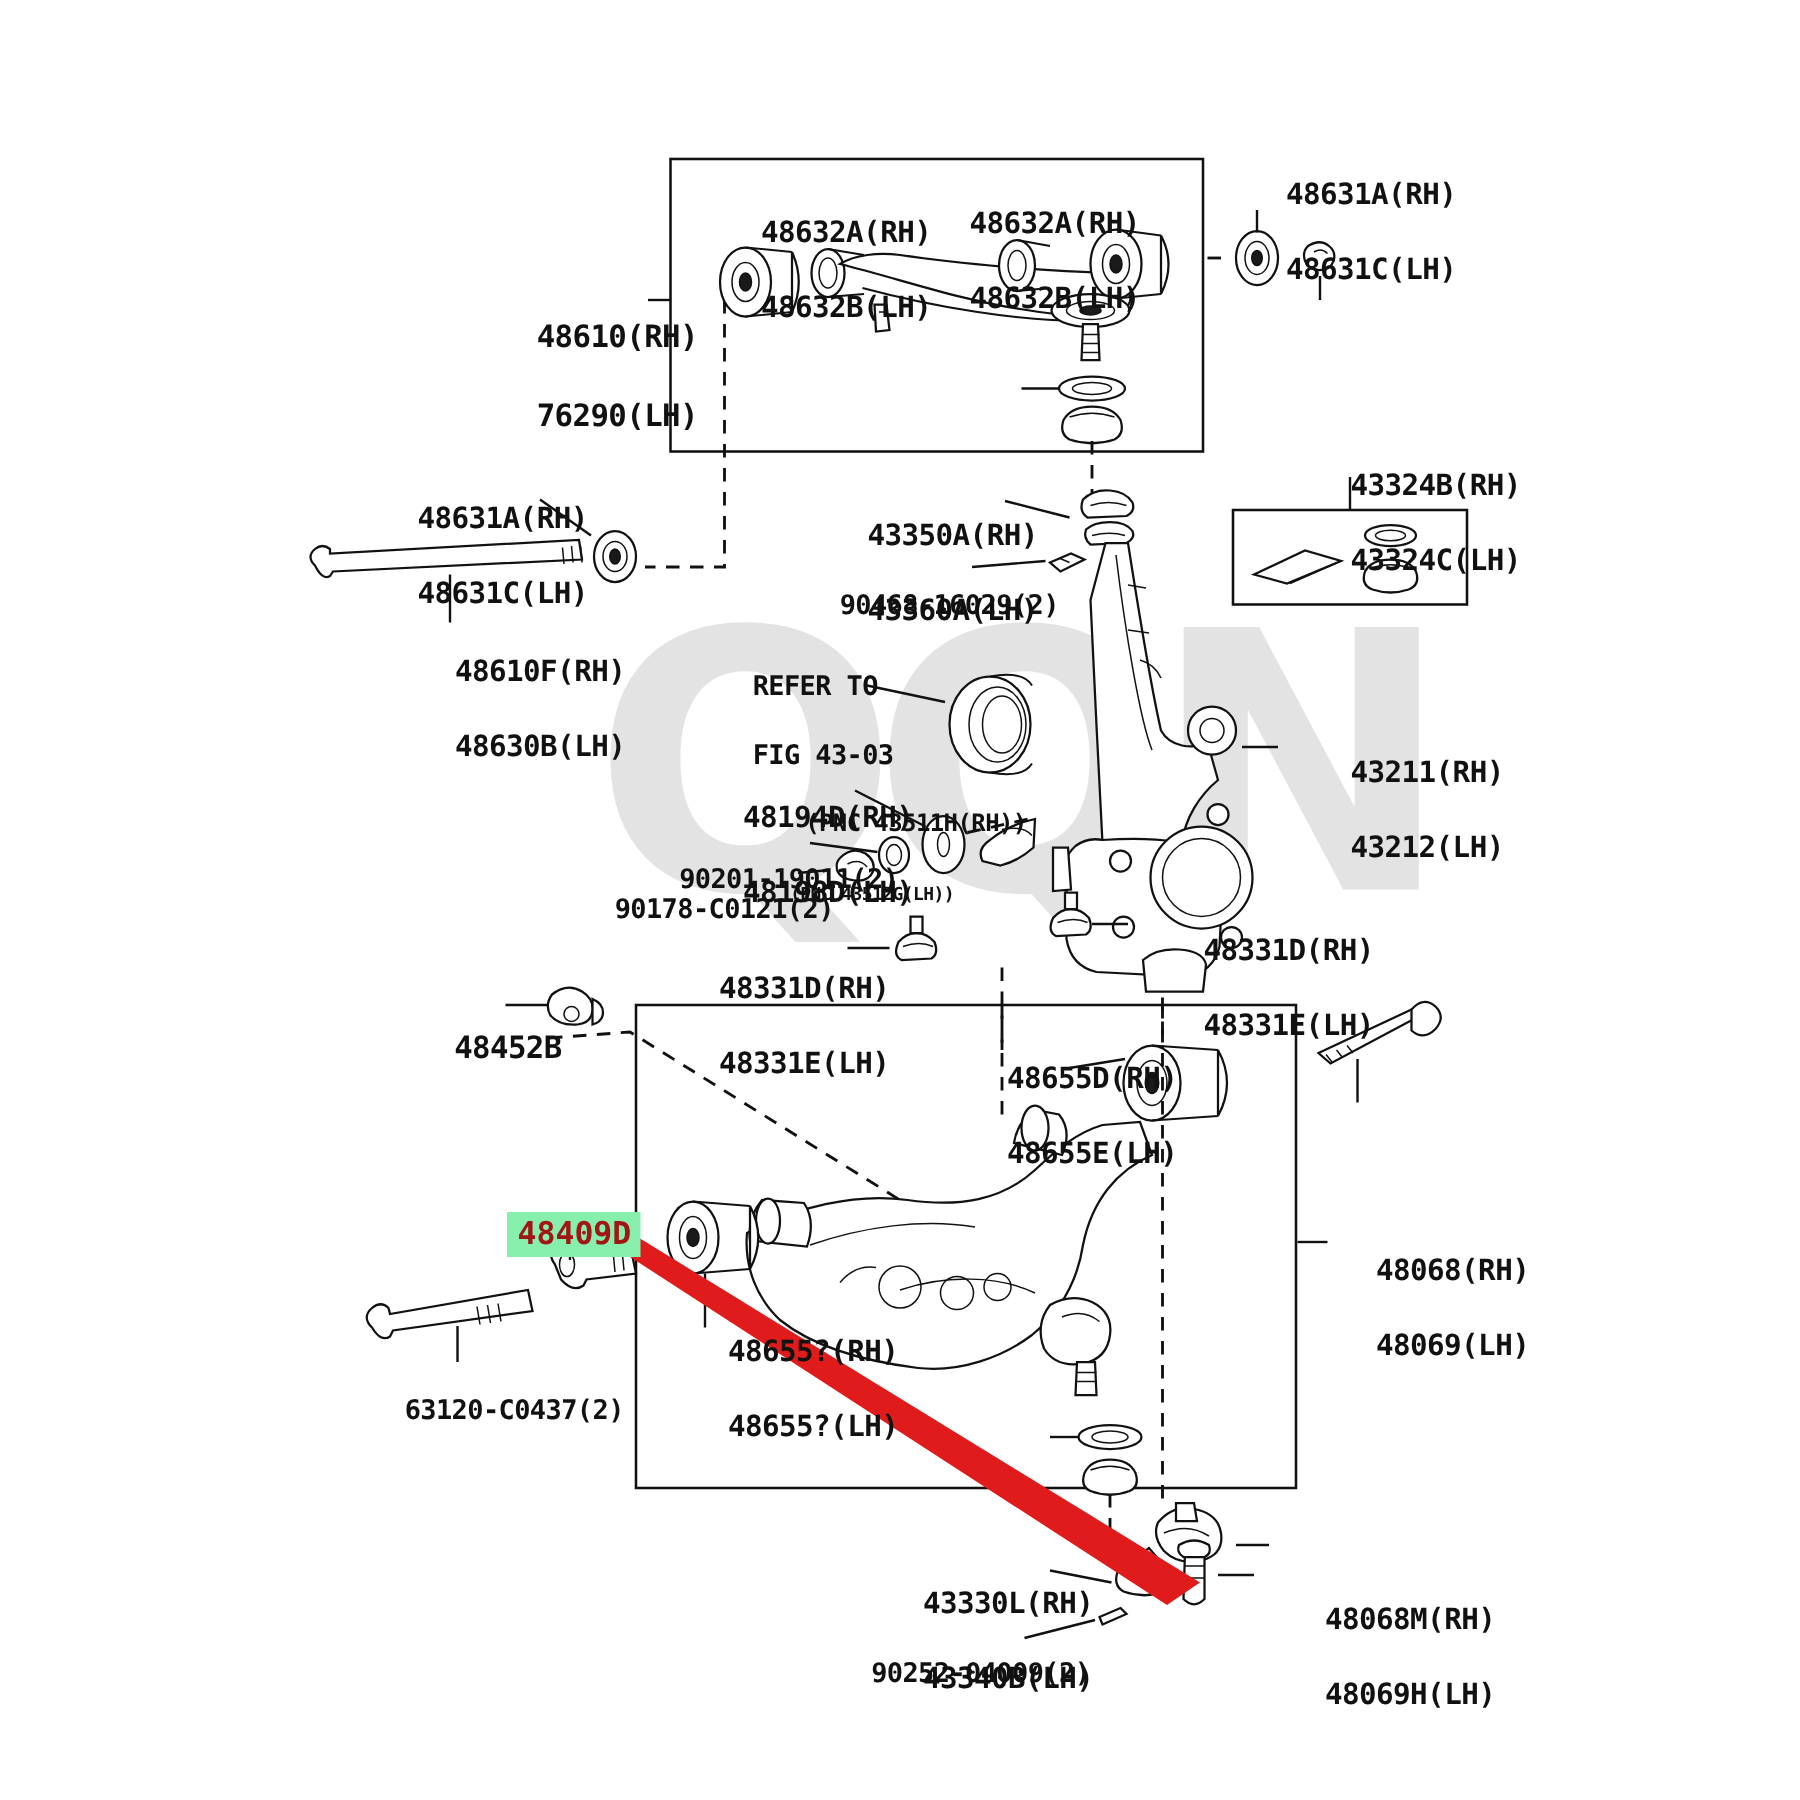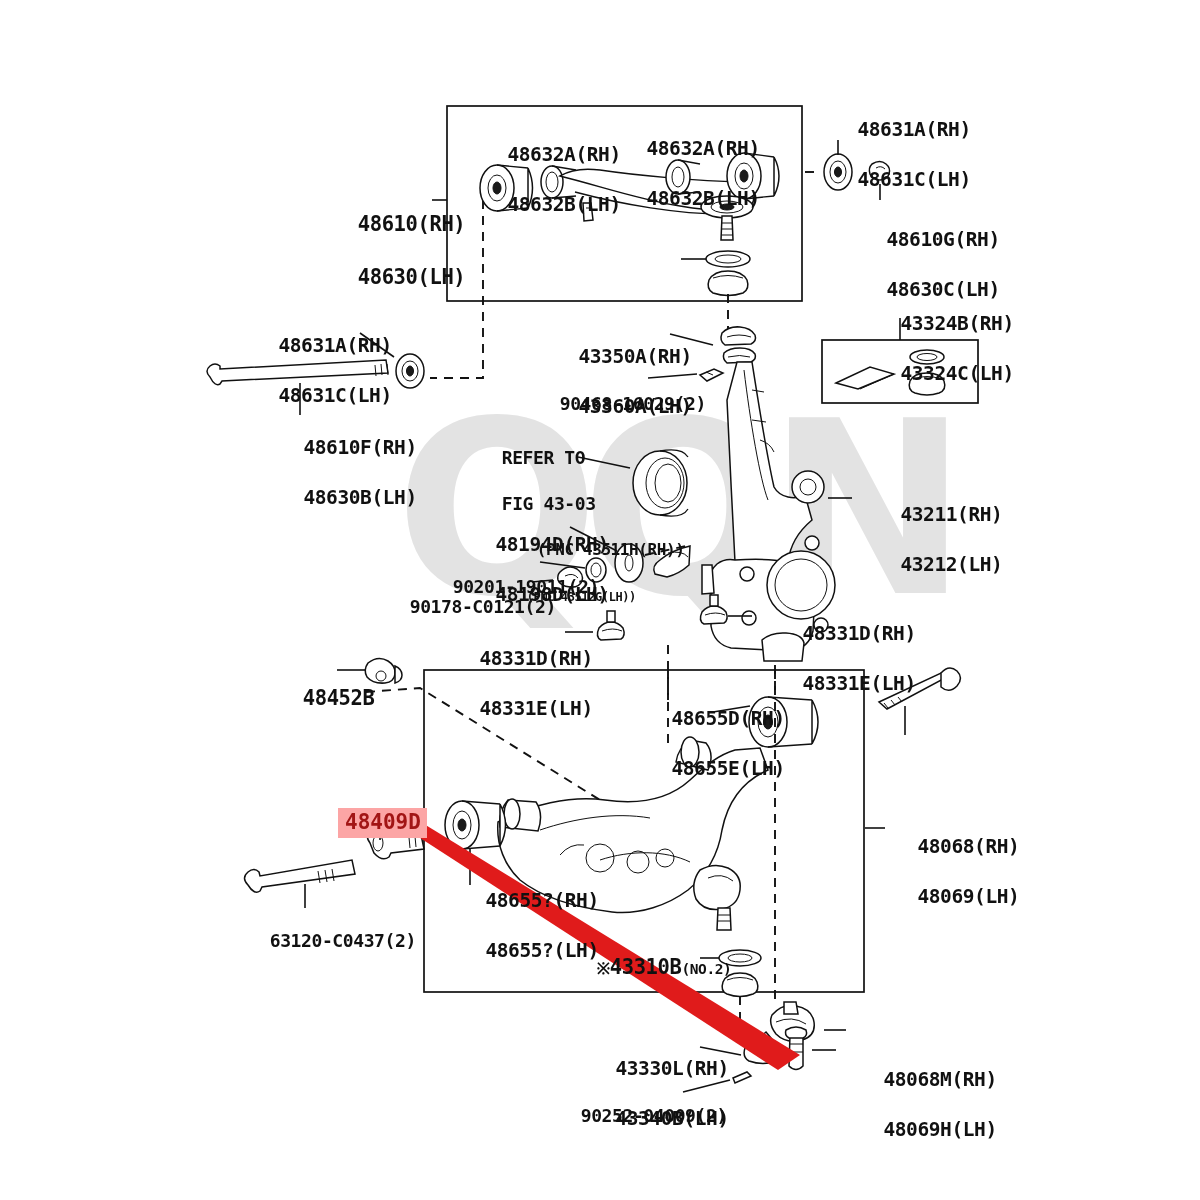--- a/index.html
+++ b/index.html
@@ -7,21 +7,21 @@
        font-family:"DejaVu Sans Mono","Liberation Mono",monospace;}
   #stage{position:absolute;left:0;top:0;width:1200px;height:1200px;}
   .lbl{position:absolute;font-family:"DejaVu Sans Mono","Liberation Mono",monospace;
        font-weight:bold;color:#111;white-space:pre;line-height:1.28;
        letter-spacing:-0.4px;}
   .s20{font-size:20.5px;}
   .s19{font-size:19.5px;}
   .s18{font-size:18px;}
   .s16{font-size:16px;}
   .sub{font-size:14.5px;font-weight:bold;}
-  .badge{position:absolute;background:#fca5a5;color:#a21515;font-weight:bold;
+  .badge{position:absolute;background:#86efac;color:#a21515;font-weight:bold;
          font-size:21px;padding:2px 6px 3px 7px;letter-spacing:0px;
          font-family:"DejaVu Sans Mono","Liberation Mono",monospace;
          line-height:1.18;}
   .wm{position:absolute;font-family:"DejaVu Sans","Liberation Sans",sans-serif;
       font-weight:bold;color:#e3e3e3;font-size:240px;letter-spacing:-18px;
       user-select:none;}
   svg.overlay{position:absolute;left:0;top:0;width:1200px;height:1200px;
               pointer-events:none;}
   .ln{stroke:#111;stroke-width:1.6;fill:none;}
   .dash{stroke:#111;stroke-width:1.9;fill:none;stroke-dasharray:9 7;}
@@ -322,43 +322,39 @@
     <g>
       <path class="part" d="M733,1078 l14,-6 l4,4 l-16,7 z"></path>
       <path class="ln" d="M683,1092 L730,1080"></path>
     </g>
 
     <polygon points="424,824 800,1055 778,1070 414,834" fill="#e01b1b"></polygon>
   </svg>
 
   <div class="lbl s20" style="left:310px;top:185px;">
     <span>48610(RH)</span><br>
-    <span>48630(LH)</span>
+    <span>76290(LH)</span>
   </div>
 
   <div class="lbl s19" style="left:462px;top:118px;">
     <span>48632A(RH)</span><br>
     <span>48632B(LH)</span>
   </div>
 
   <div class="lbl s19" style="left:601px;top:112px;">
     <span>48632A(RH)</span><br>
     <span>48632B(LH)</span>
   </div>
 
 
   <div class="lbl s19" style="left:812px;top:93px;">
     <span>48631A(RH)</span><br>
     <span>48631C(LH)</span>
   </div>
 
-  <div class="lbl s19" style="left:841px;top:203px;">
-    <span>48610G(RH)</span><br>
-    <span>48630C(LH)</span>
-  </div>
 
   <div class="lbl s19" style="left:233px;top:309px;">
     <span>48631A(RH)</span><br>
     <span>48631C(LH)</span>
   </div>
 
   <div class="lbl s19" style="left:258px;top:411px;">
     <span>48610F(RH)</span><br>
     <span>48630B(LH)</span>
   </div>
@@ -429,23 +425,20 @@
 
   <div class="lbl s19" style="left:872px;top:810px;">
     <span>48068(RH)</span><br>
     <span>48069(LH)</span>
   </div>
 
   <div class="lbl s18" style="left:228px;top:906px;">
     <span>63120-C0437(2)</span>
   </div>
 
-  <div class="lbl s20" style="left:549px;top:928px;">
-    <span class="s16">※</span><span>43310B</span><span class="sub">(NO.2)</span>
-  </div>
 
 
   <div class="lbl s19" style="left:838px;top:1043px;">
     <span>48068M(RH)</span><br>
     <span>48069H(LH)</span>
   </div>
 
   <div class="lbl s19" style="left:570px;top:1032px;">
     <span>43330L(RH)</span><br>
     <span>43340B(LH)</span>

